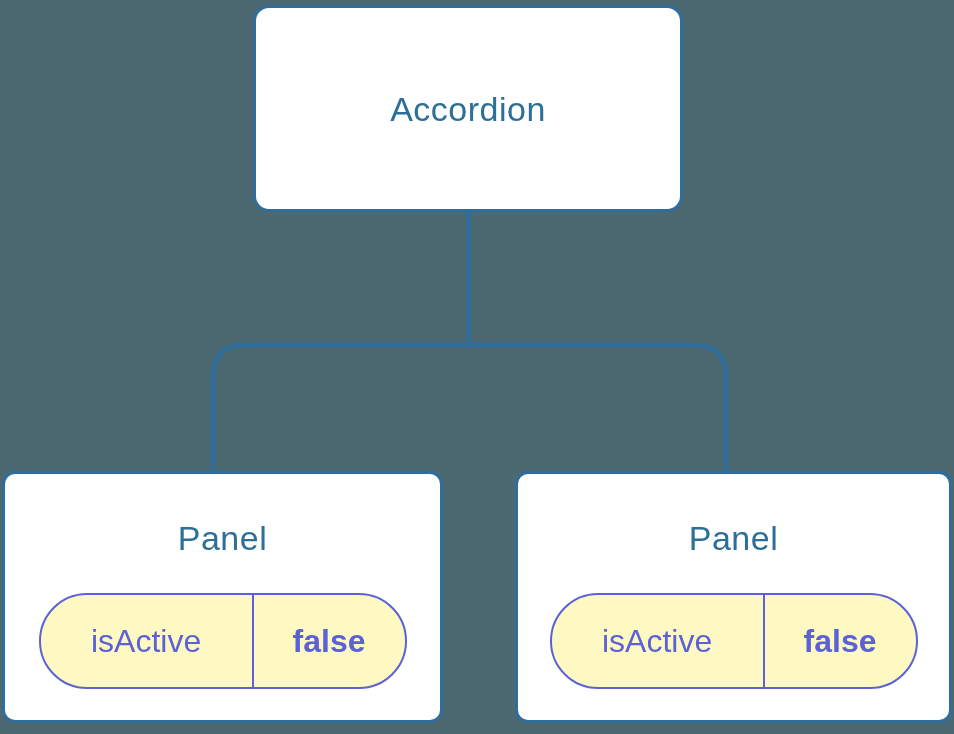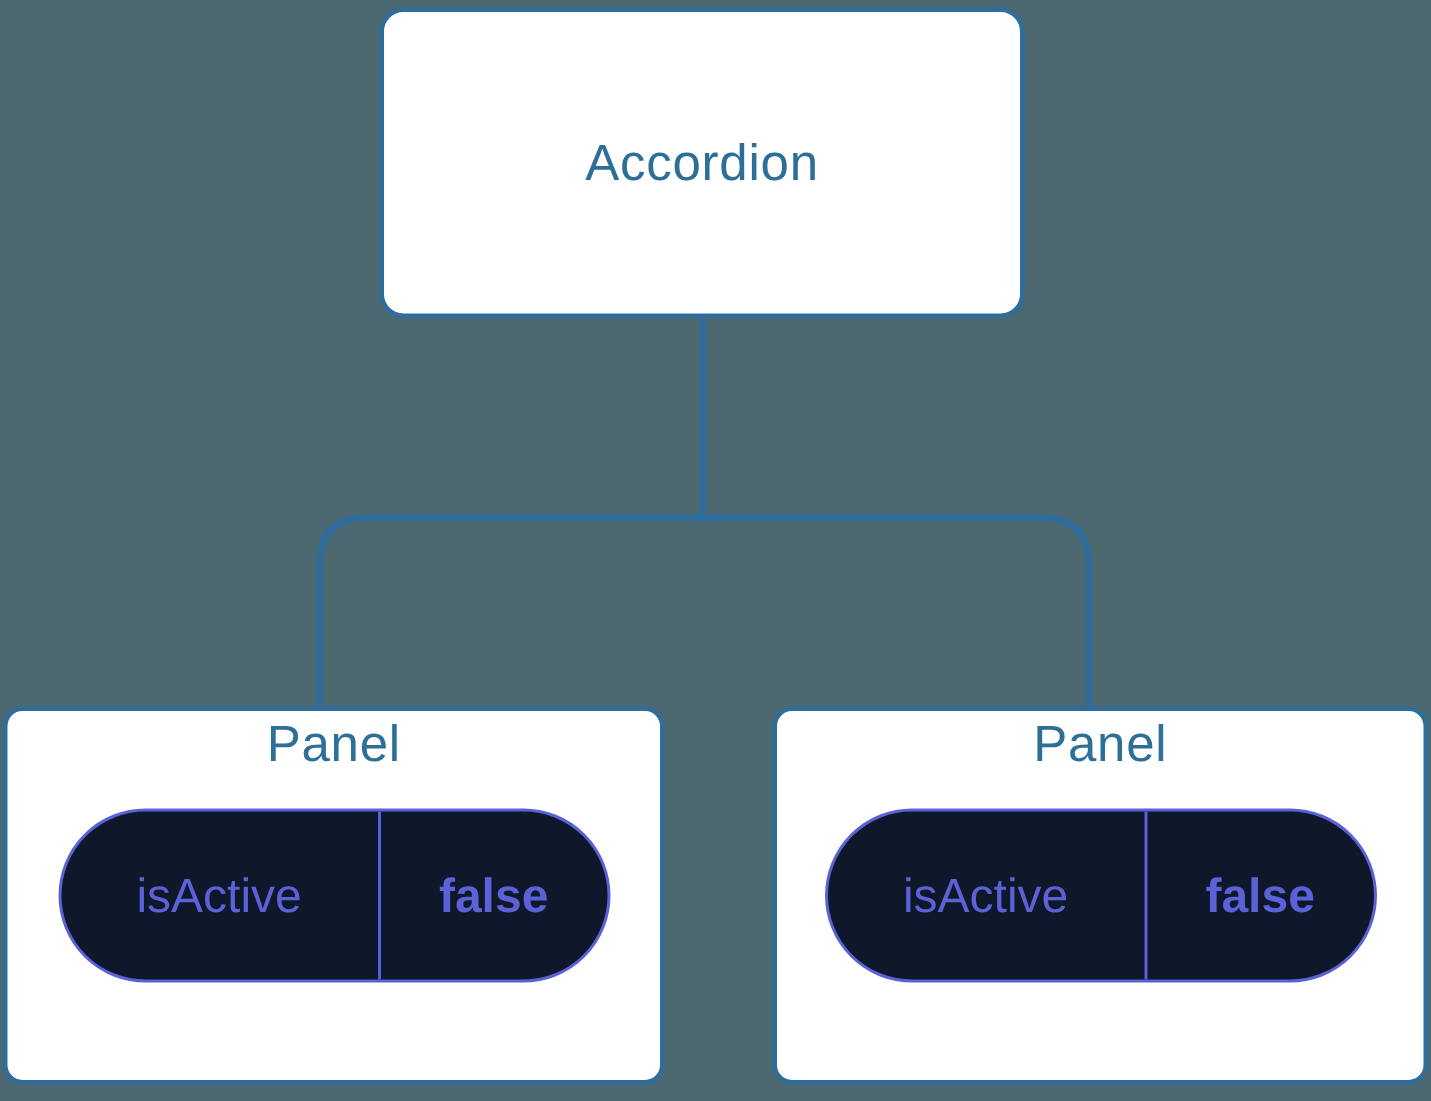--- a/index.html
+++ b/index.html
@@ -37,42 +37,43 @@
     top: 5px;
     width: 430px;
     height: 207px;
     border-radius: 16px;
     justify-content: center;
   }
   .panel-node {
     top: 471px;
     height: 252px;
     border-radius: 13px;
+    padding-top: 42px;
   }
   .panel-left  { left: 2px;   width: 441px; }
   .panel-right { left: 515px; width: 437px; }
   .node-label {
     font-size: 34px;
     font-weight: 500;
     line-height: 44px;
     color: #2D6F96;
     letter-spacing: 0.5px;
     white-space: nowrap;
   }
   .state-pill {
-    margin-top: 21px;
+    margin-top: 33px;
     width: 368px;
-    height: 116px;
+    height: 96px;
     box-sizing: border-box;
     border: 2.5px solid #5B61D6;
     border-radius: 60px;
     display: flex;
     align-items: stretch;
     overflow: hidden;
-    background: #0f172a;
+    background: #fef9c3;
   }
   .state-cell {
     display: flex;
     align-items: center;
     justify-content: center;
     font-size: 32px;
     color: #5B61D6;
     white-space: nowrap;
   }
   .state-key {

